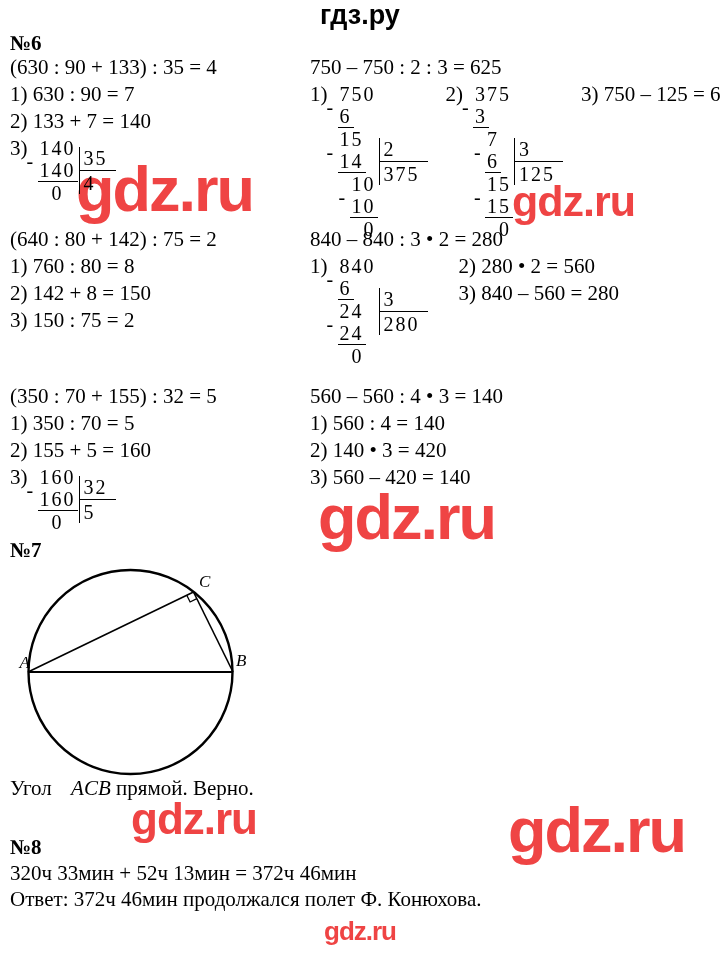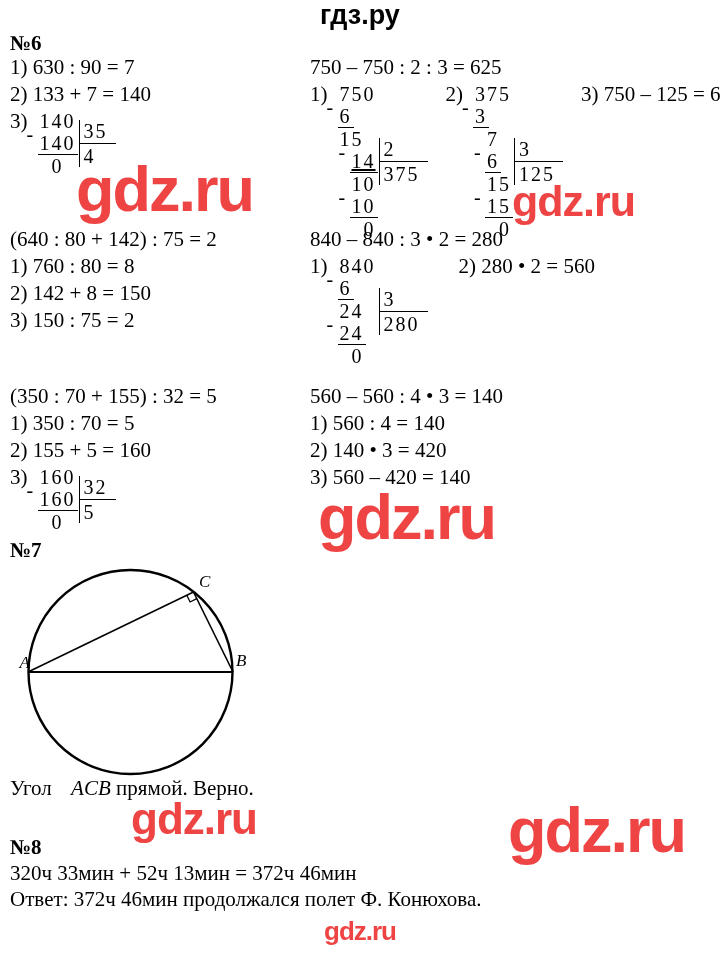--- a/index.html
+++ b/index.html
@@ -78,20 +78,21 @@
 <div class="abs wm wm1">gdz.ru</div>
 <div class="abs wm wm2">gdz.ru</div>
 <div class="abs wm wm3">gdz.ru</div>
 <div class="abs wm wm4">gdz.ru</div>
 <div class="abs wm wm5">gdz.ru</div>
 <div class="abs wm wm-footer">gdz.ru</div>
 
 <div class="abs plabel l6">№6</div>
 
 <div class="abs col g1l">
+  <div class="tline">(630 : 90 + 133) : 35 = 4</div>
   <div class="tline">1) 630 : 90 = 7</div>
   <div class="tline">2) 133 + 7 = 140</div>
   <div class="hrow">
     <span class="dnum">3)</span>
     <span class="division">
         <span class="dleft">
           <span class="drow">140</span>
           <span class="drow m u" style="margin-left: 0px;">140</span>
           <span class="drow" style="margin-left: 12px;">0</span>
         </span>
@@ -105,21 +106,21 @@
 
 <div class="abs col g1r">
   <div class="tline">750 – 750 : 2 : 3 = 625</div>
   <div class="hrow">
     <span class="dnum">1)</span>
     <span class="division gap-after">
         <span class="dleft">
           <span class="drow">750</span>
           <span class="drow m u" style="margin-left: 0px;">6</span>
           <span class="drow" style="margin-left: 0px;">15</span>
-          <span class="drow m u" style="margin-left: 12px; text-decoration: underline;">14</span>
+          <span class="drow m u" style="margin-left: 0px;">14</span>
           <span class="drow" style="margin-left: 12px;">10</span>
           <span class="drow m u" style="margin-left: 12px;">10</span>
           <span class="drow" style="margin-left: 24px;">0</span>
         </span>
         <span class="dright">
           <span class="ddivisor">2</span>
           <span class="dquot">375</span>
         </span>
       </span>
     <span class="dnum">2)</span>
@@ -161,20 +162,21 @@
           <span class="drow m u" style="margin-left: 0px;">24</span>
           <span class="drow" style="margin-left: 12px;">0</span>
         </span>
         <span class="dright">
           <span class="ddivisor">3</span>
           <span class="dquot">280</span>
         </span>
       </span>
     <span class="col subcol">
       <span class="tline">2) 280 • 2 = 560</span>
+      <span class="tline">3) 840 – 560 = 280</span>
     </span>
   </div>
 </div>
 
 <div class="abs col g3l">
   <div class="tline">(350 : 70 + 155) : 32 = 5</div>
   <div class="tline">1) 350 : 70 = 5</div>
   <div class="tline">2) 155 + 5 = 160</div>
   <div class="hrow">
     <span class="dnum">3)</span>

